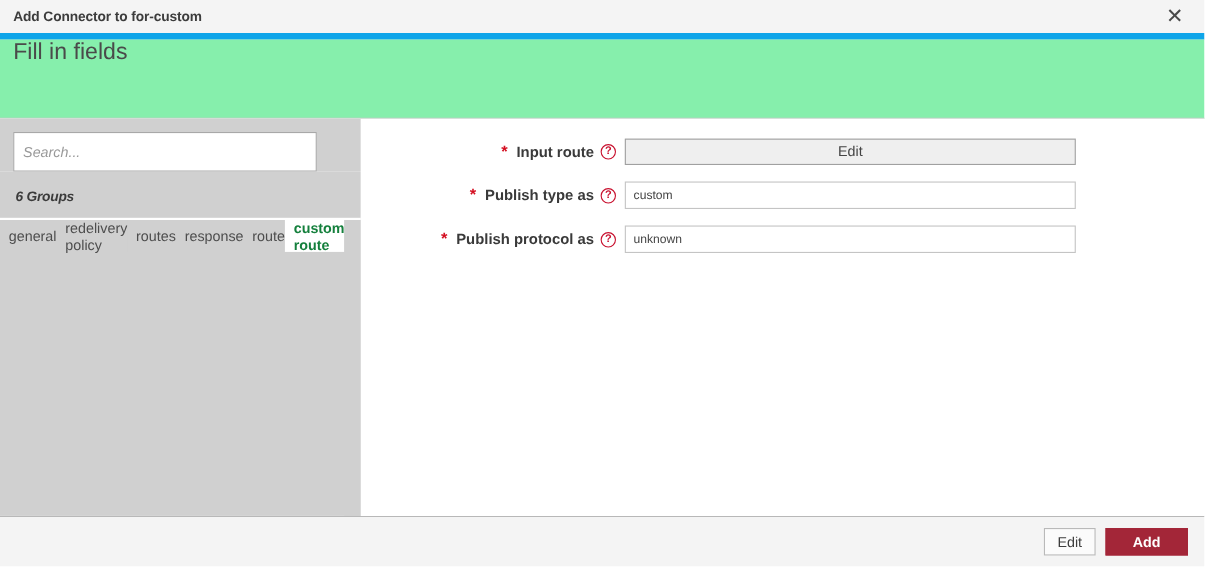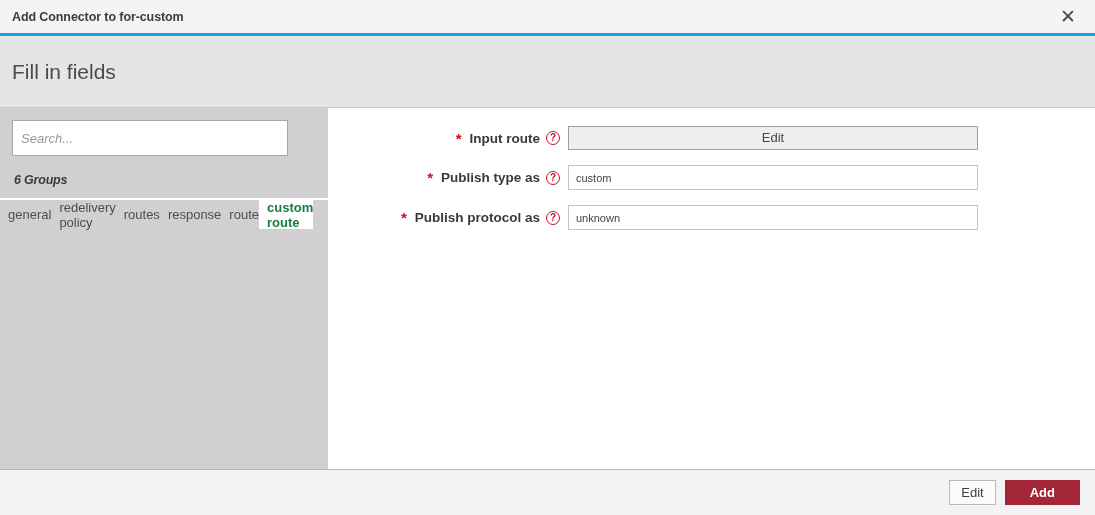--- a/index.html
+++ b/index.html
@@ -19,21 +19,21 @@
     background: #ffffff;
     display: flex;
     flex-direction: column;
   }
 
   
   .titlebar {
     height: 36px;
     flex: 0 0 36px;
     background: #f4f4f4;
-    border-bottom: 3px solid #0ea5e9;
+    border-bottom: 6px solid #0ea5e9;
     display: flex;
     align-items: center;
     padding: 0 14px 0 12px;
   }
   .titlebar-text {
     font-size: 12.5px;
     font-weight: bold;
     color: #3c3c3c;
     letter-spacing: -0.1px;
     flex: 1 1 auto;
@@ -50,24 +50,24 @@
     line-height: 1;
     font-weight: 400;
     background: transparent;
     border: none;
   }
 
   
   .step-header {
     height: 72px;
     flex: 0 0 72px;
-    background: #e5e5e5;
+    background: #86efac;
     border-bottom: 1px solid #c8c8c8;
     display: flex;
-    align-items: center;
+    align-items: flex-start;
     padding: 0 12px;
   }
   .step-title {
     font-size: 21px;
     font-weight: 400;
     color: #4a4a4a;
   }
 
   
   .body {

